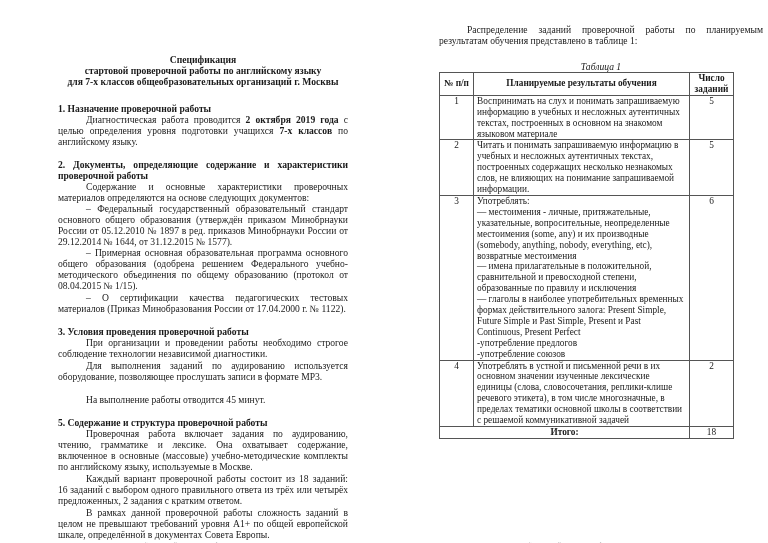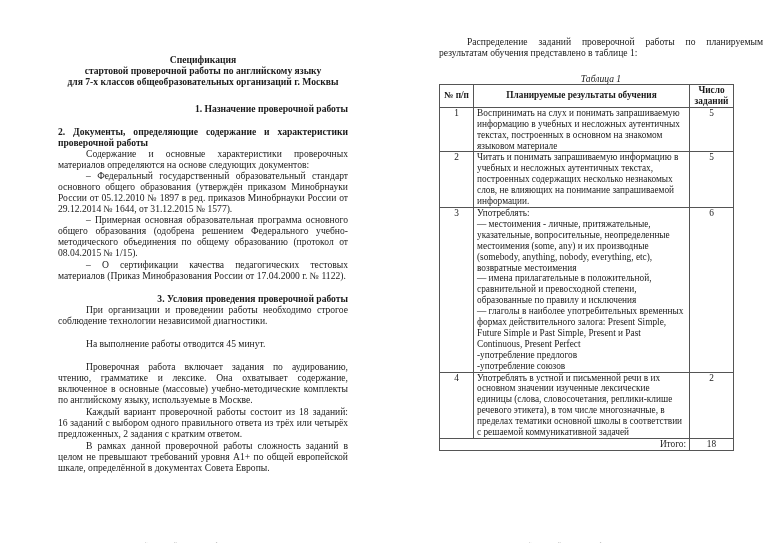--- a/index.html
+++ b/index.html
@@ -12,21 +12,21 @@
   .page.left { left: 0; width: 384px; }
   .page.right { left: 384px; width: 384px; }
 
   .col { position: absolute; }
   .left .col { left: 58px; width: 290px; top: 38px; }
 
   .title { text-align: center; font-weight: bold; margin: 0; }
   .title .l1 { display: block; }
   .title .l2, .title .l3 { display: block; }
 
-  h2 { font-size: 9.6px; font-weight: bold; margin: 0; line-height: 11px; text-align: right; }
+  h2 { font-size: 9.6px; font-weight: bold; margin: 0; line-height: 11px; }
   p { margin: 0; text-align: justify; }
   .indent { text-indent: 28px; }
   .sec { margin-top: 12px; }
   .sec1 { margin-top: 13px; }
   b { font-weight: bold; }
 
   .footer {
     position: absolute; top: 524px; width: 100%;
     text-align: center; font-size: 5.2px; color: #333;
   }
@@ -37,69 +37,72 @@
   table.spec {
     border-collapse: collapse; width: 295px; font-size: 9.3px; line-height: 10.9px;
   }
   table.spec td, table.spec th {
     border: 1px solid #555; padding: 0 3px; vertical-align: top;
   }
   table.spec th { font-weight: bold; text-align: center; vertical-align: middle; }
   .c-num { width: 27px; text-align: center; }
   .c-cnt { width: 37px; text-align: center; margin-top: 24px; }
   .c-res { text-align: left; }
-  .total-label { text-align: right; }
+  .total-label { text-align: center; font-weight: bold; }
   .res-line { display: block; }
 </style>
 </head>
 <body>
 
 <div class="page left">
   <div class="col">
     <div class="title">
       <span class="l1">Спецификация</span>
       <span class="l2">стартовой проверочной работы по английскому языку</span>
       <span class="l3">для 7-х классов общеобразовательных организаций г. Москвы</span>
     </div>
 
     <div class="sec1" style="margin-top:16px">
       <h2>1. Назначение проверочной работы</h2>
+      <p class="indent"><span>Диагностическая работа проводится </span><b>2 октября 2019 года</b><span> с целью определения уровня подготовки учащихся </span><b>7-х классов</b><span> по английскому языку.</span></p>
     </div>
 
     <div class="sec">
       <h2 style="text-align:justify;text-align-last:left">2. Документы, определяющие содержание и характеристики проверочной работы</h2>
       <p class="indent">Содержание и основные характеристики проверочных материалов определяются на основе следующих документов:</p>
       <p class="indent">– Федеральный государственный образовательный стандарт основного общего образования (утверждён приказом Минобрнауки России от 05.12.2010 № 1897 в ред. приказов Минобрнауки России от 29.12.2014 № 1644, от 31.12.2015 № 1577).</p>
       <p class="indent">– Примерная основная образовательная программа основного общего образования (одобрена решением Федерального учебно-методического объединения по общему образованию (протокол от 08.04.2015 № 1/15).</p>
       <p class="indent" style="margin-top:1px">– О сертификации качества педагогических тестовых материалов (Приказ Минобразования России от 17.04.2000 г. № 1122).</p>
     </div>
 
     <div class="sec">
       <h2>3. Условия проведения проверочной работы</h2>
       <p class="indent">При организации и проведении работы необходимо строгое соблюдение технологии независимой диагностики.</p>
+      <p class="indent" style="margin-top:1px">Для выполнения заданий по аудированию используется оборудование, позволяющее прослушать записи в формате MP3.</p>
     </div>
 
     <div class="sec">
       <p class="indent">На выполнение работы отводится 45 минут.</p>
     </div>
 
     <div class="sec">
+      <h2>5. Содержание и структура проверочной работы</h2>
       <p class="indent">Проверочная работа включает задания по аудированию, чтению, грамматике и лексике. Она охватывает содержание, включенное в основные (массовые) учебно-методические комплекты по английскому языку, используемые в Москве.</p>
       <p class="indent" style="margin-top:1px">Каждый вариант проверочной работы состоит из 18 заданий: 16 заданий с выбором одного правильного ответа из трёх или четырёх предложенных, 2 задания с кратким ответом.</p>
       <p class="indent" style="margin-top:1px">В рамках данной проверочной работы сложность заданий в целом не превышают требований уровня A1+ по общей европейской шкале, определённой в документах Совета Европы.</p>
     </div>
   </div>
   <div class="footer">© Московский центр качества образования</div>
 </div>
 
 <div class="page right">
   <div class="footer">© Московский центр качества образования</div>
 </div>
 
-<div class="col" style="position:absolute;left:439px;top:36px;width:324px">
+<div class="col" style="position:absolute;left:439px;top:24px;width:324px">
   <p class="intro indent">Распределение заданий проверочной работы по планируемым результатам обучения представлено в таблице 1:</p>
   <div class="table-caption">Таблица 1</div>
   <table class="spec">
     <thead>
       <tr>
         <th class="c-num">№ п/п</th>
         <th class="c-res" style="text-align:center">Планируемые результаты обучения</th>
         <th class="c-cnt">Число заданий</th>
       </tr>
     </thead>

